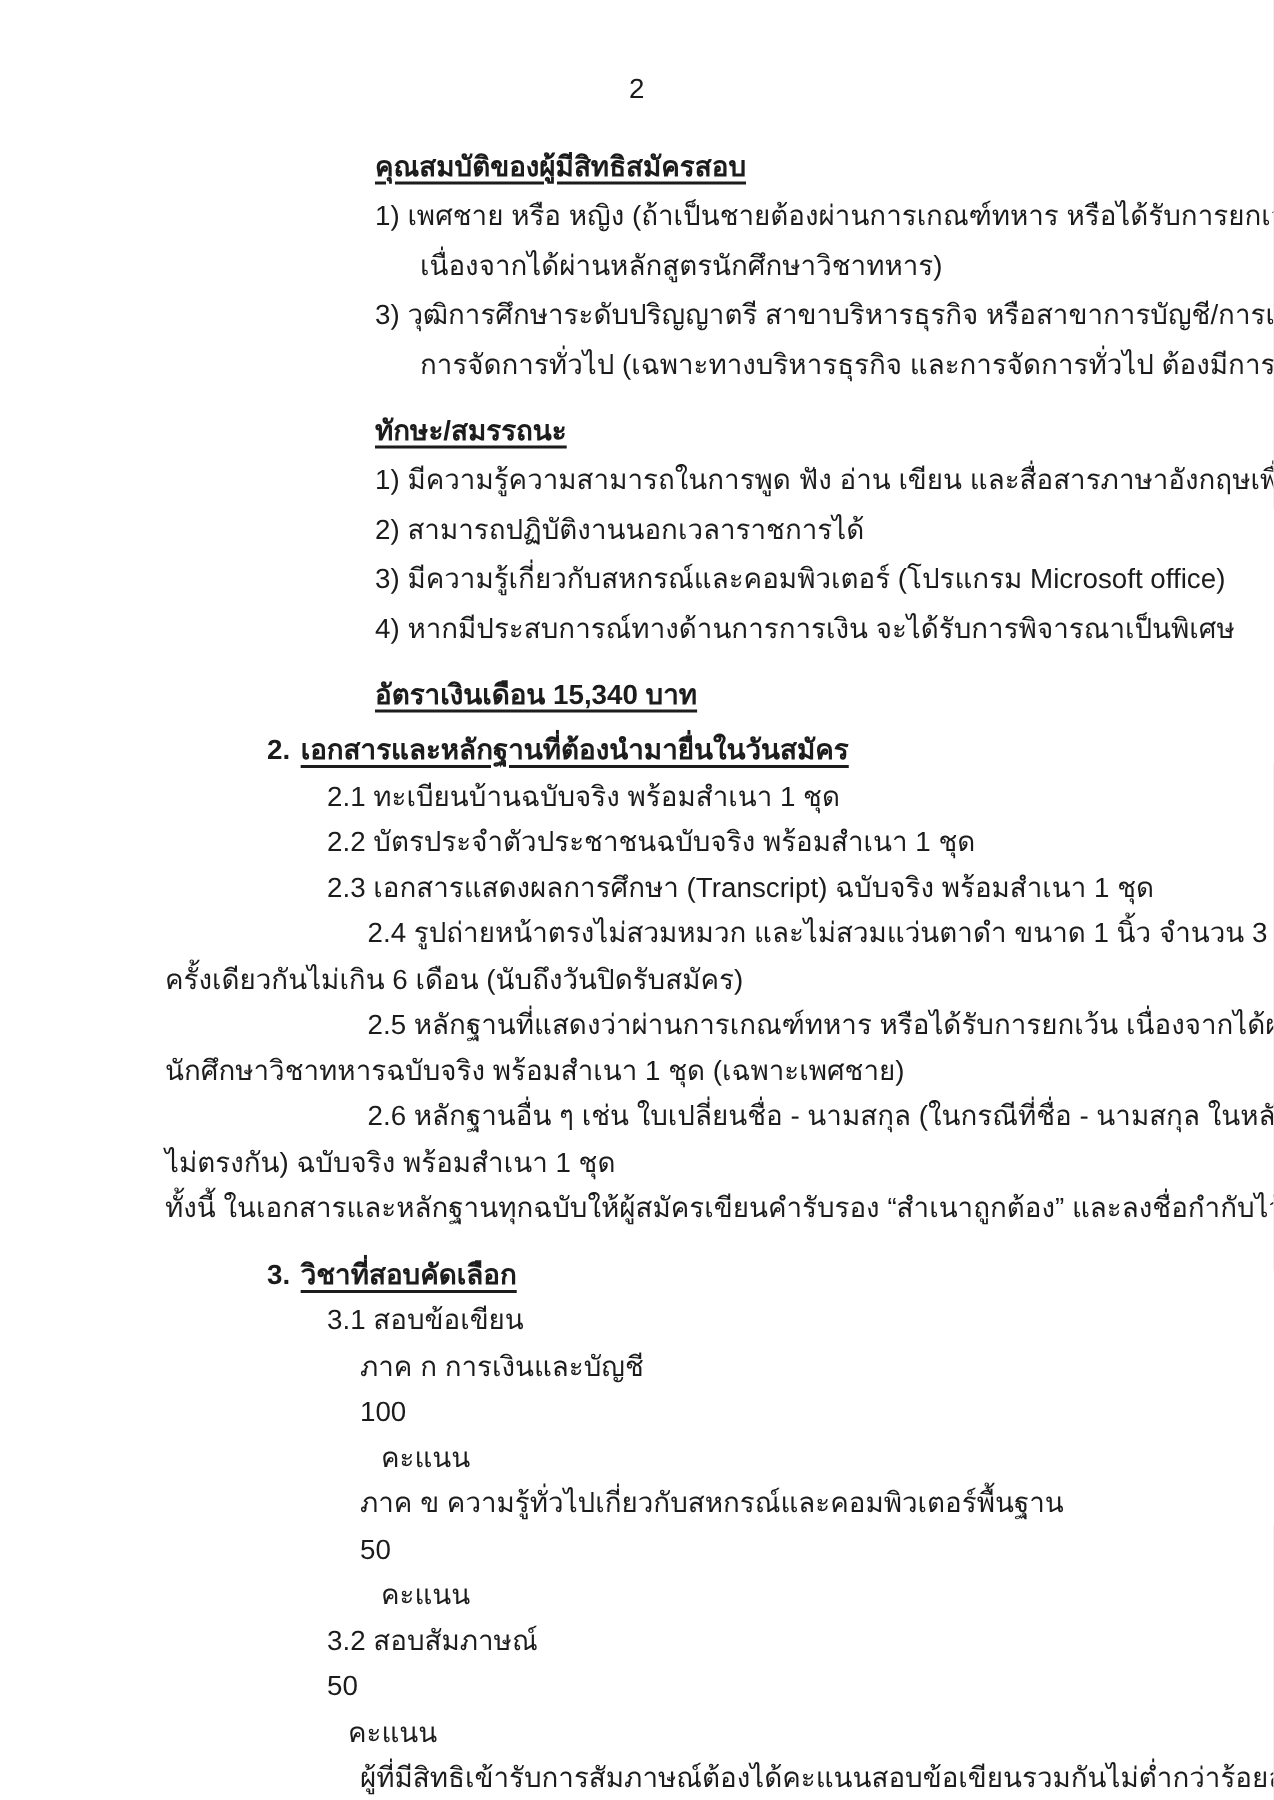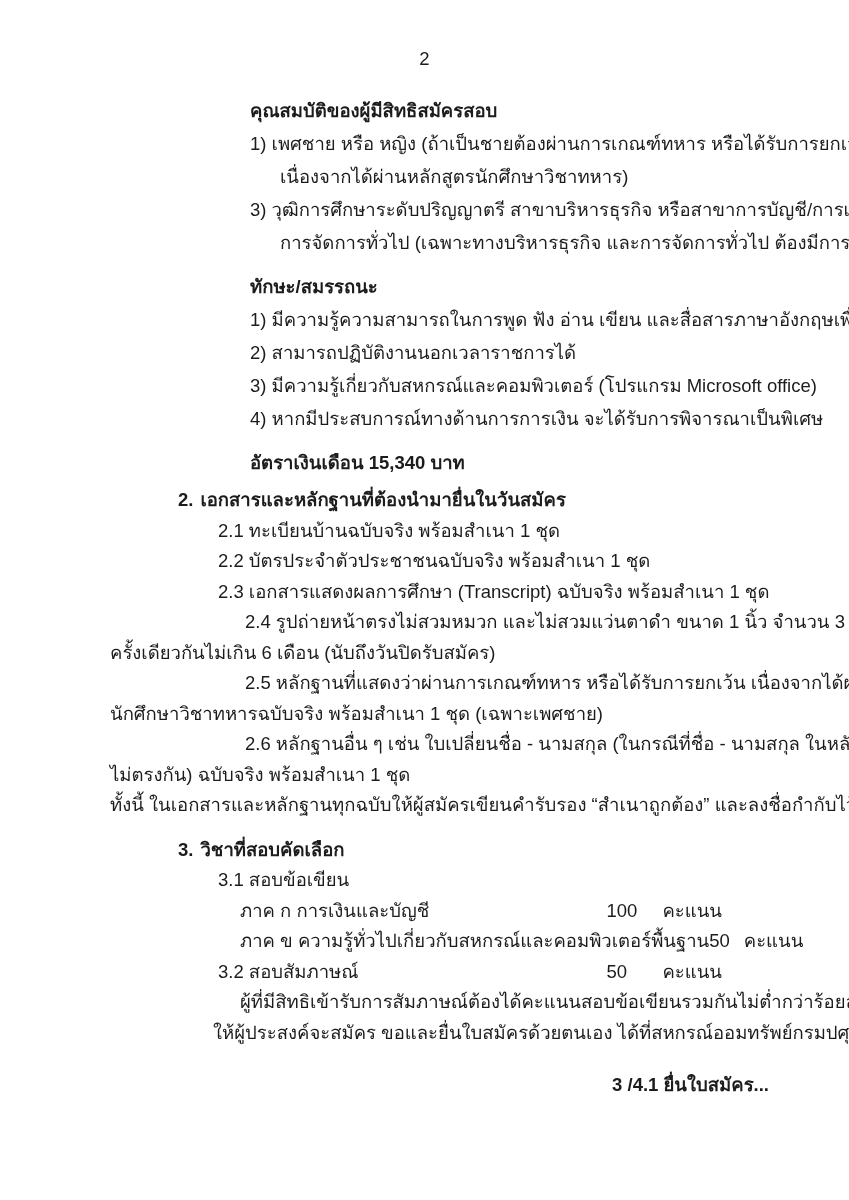--- a/index.html
+++ b/index.html
@@ -16,20 +16,21 @@
     color: #1c1c1c;
     font-family: "Liberation Sans", "DejaVu Sans", sans-serif;
     font-size: 18.5px;
     overflow: hidden;
     box-sizing: border-box;
   }
   .line { line-height: 33px; white-space: nowrap; }
   .s2 .line, .s3 .line, .s4 .line { line-height: 30.5px; }
   .b { font-weight: bold; margin-top: 11px; }
   .u {
+    text-decoration: underline;
     text-underline-offset: 4px;
     text-decoration-thickness: 1.5px;
   }
   .pgnum {
     margin-top: 46px;
     text-align: center;
     line-height: 26px;
   }
   
   .ml110 { margin-left: 110px; }
@@ -38,21 +39,21 @@
   .ml218 { margin-left: 218px; }
   .ml240 { margin-left: 240px; }
   .ml245 { margin-left: 245px; }
   .ml250 { margin-left: 250px; }
   .ml280 { margin-left: 280px; }
   .mt-qual { margin-top: 22px; }
   .mt-s2 { margin-top: 6px; }
   .mt-s3 { margin-top: 14px; }
   .mt-s4 { margin-top: 4px; }
   .sec-title { margin-left: 7px; }
-  .score-row { display: flex; margin-right: 127px; }
+  .score-row { display: flex; margin-right: 127px; flex-direction: column; }
   .score-row .score-label { flex: 1; }
   .score-row .score-val { width: 42px; text-align: left; }
   .score-row .score-unit { margin-left: 14px; }
   .footer {
     margin-top: 22px;
     margin-right: 80px;
     text-align: right;
     font-weight: bold;
     line-height: 30px;
   }

